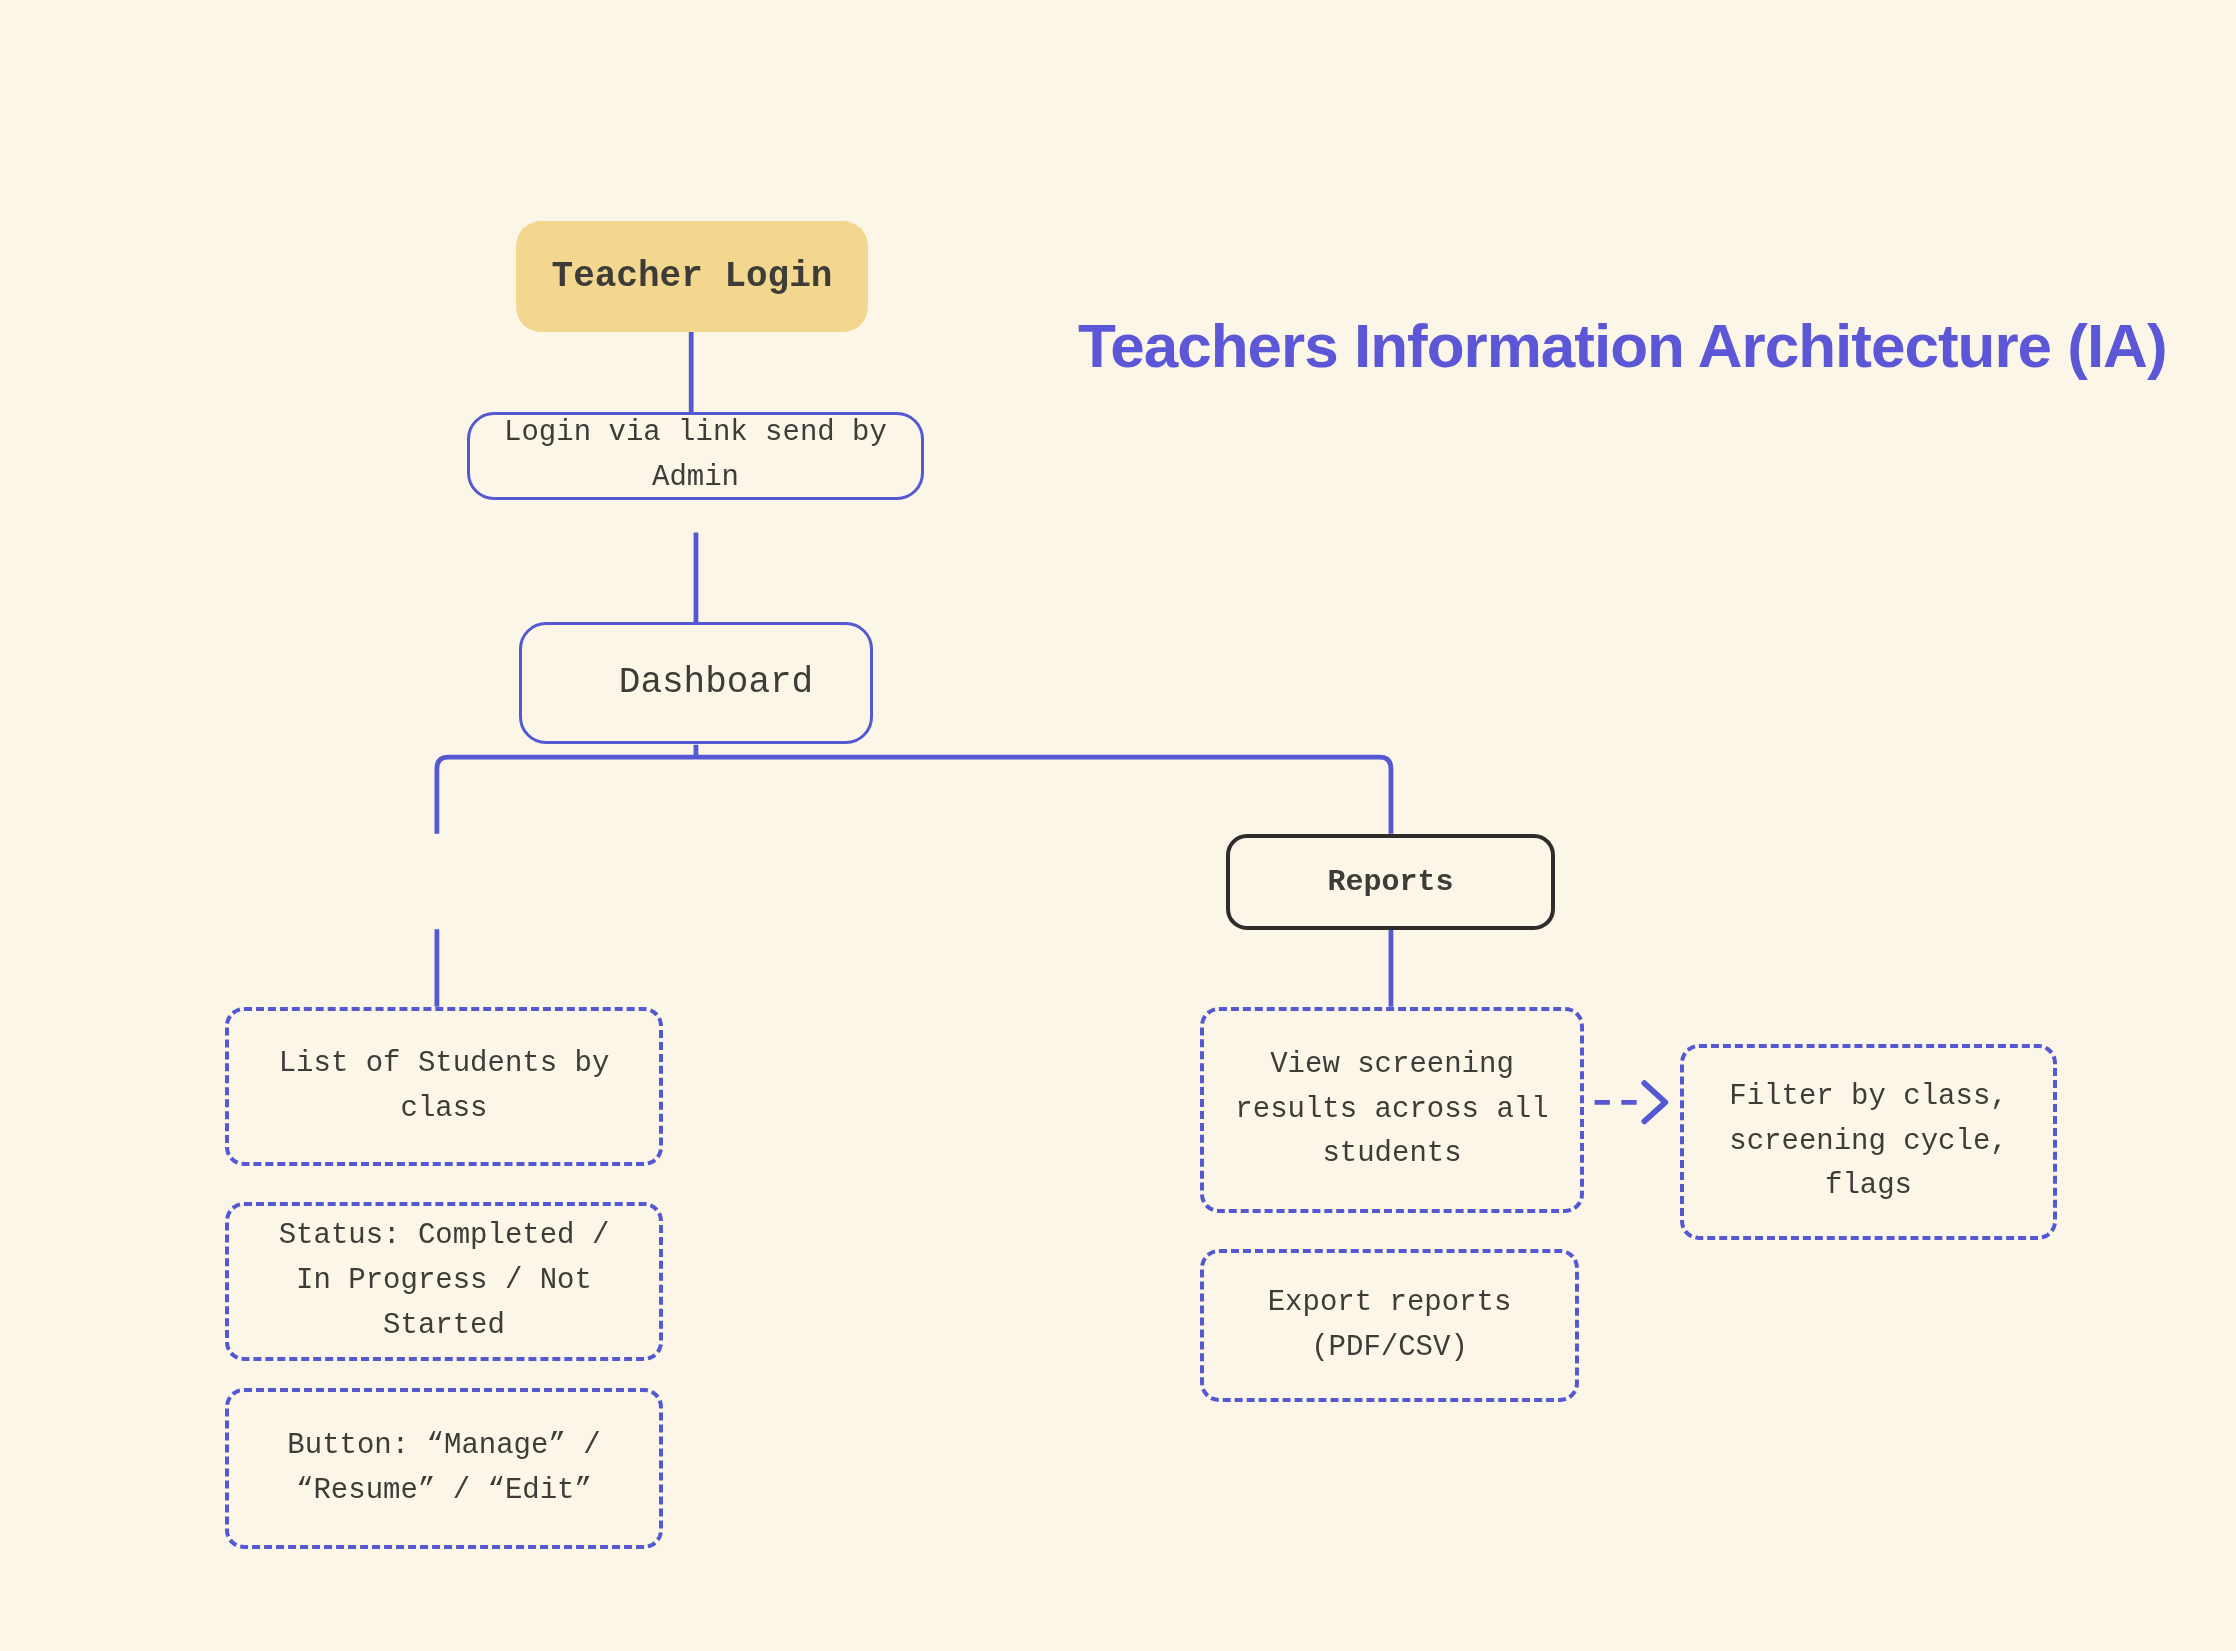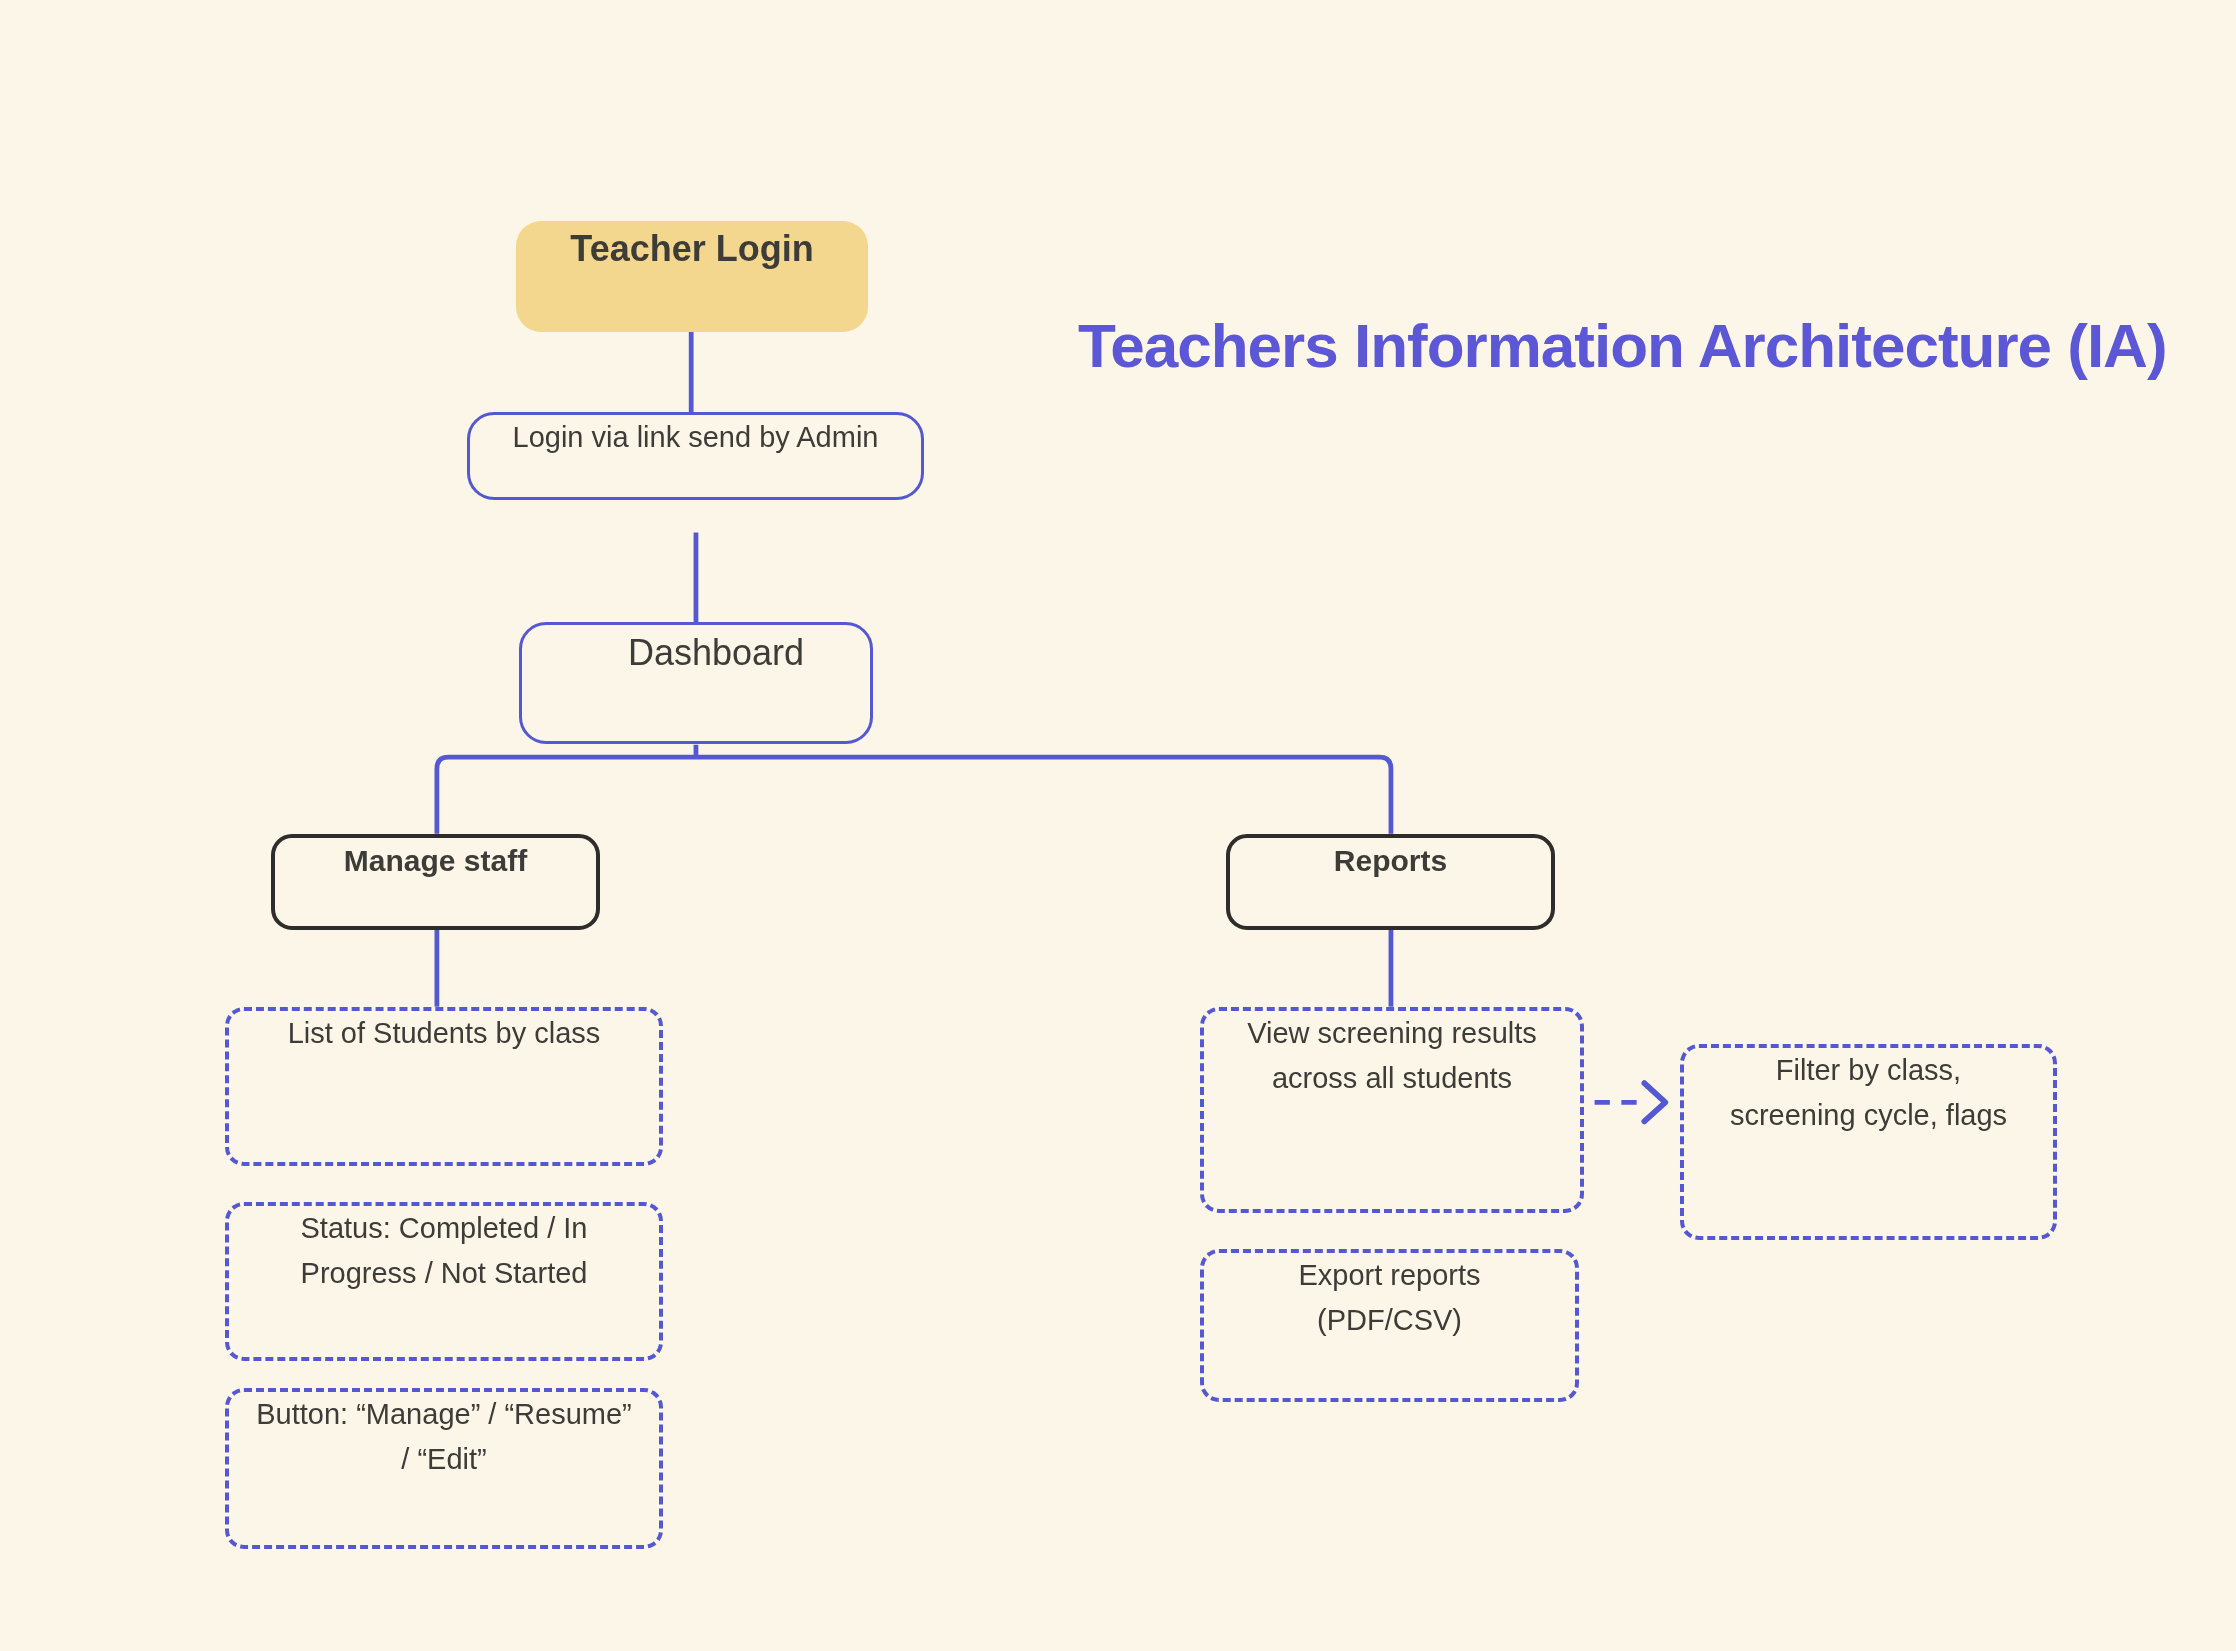--- a/index.html
+++ b/index.html
@@ -56,26 +56,27 @@
     line-height: 57px;
     font-weight: 700;
     letter-spacing: -1px;
     color: var(--title-purple);
     white-space: nowrap;
   }
 
   .node {
     position: absolute;
     display: flex;
-    align-items: flex-start;
+    align-items: center;
     justify-content: center;
     text-align: center;
     color: var(--text);
     font-size: 29px;
     line-height: 1.55;
+    font-family: Liberation Mono, monospace;
   }
   .node span { display: block; }
 
   .root-node {
     background: var(--node-yellow);
     border-radius: 25px;
     font-weight: 700;
     font-size: 36px;
   }
   .solid-purple {
@@ -129,23 +130,20 @@
   </div>
 
   <div class="node solid-purple" id="login-via-link">
     <span>Login via link send by Admin</span>
   </div>
 
   <div class="node solid-purple" id="dashboard">
     <span>Dashboard</span>
   </div>
 
-  <div class="node solid-dark" id="manage-staff">
-    <span>Manage staff</span>
-  </div>
 
   <div class="node dashed-node" id="list-of-students">
     <span>List of Students by class</span>
   </div>
 
   <div class="node solid-dark" id="reports">
     <span>Reports</span>
   </div>
 
   <div class="node dashed-node" id="status">

